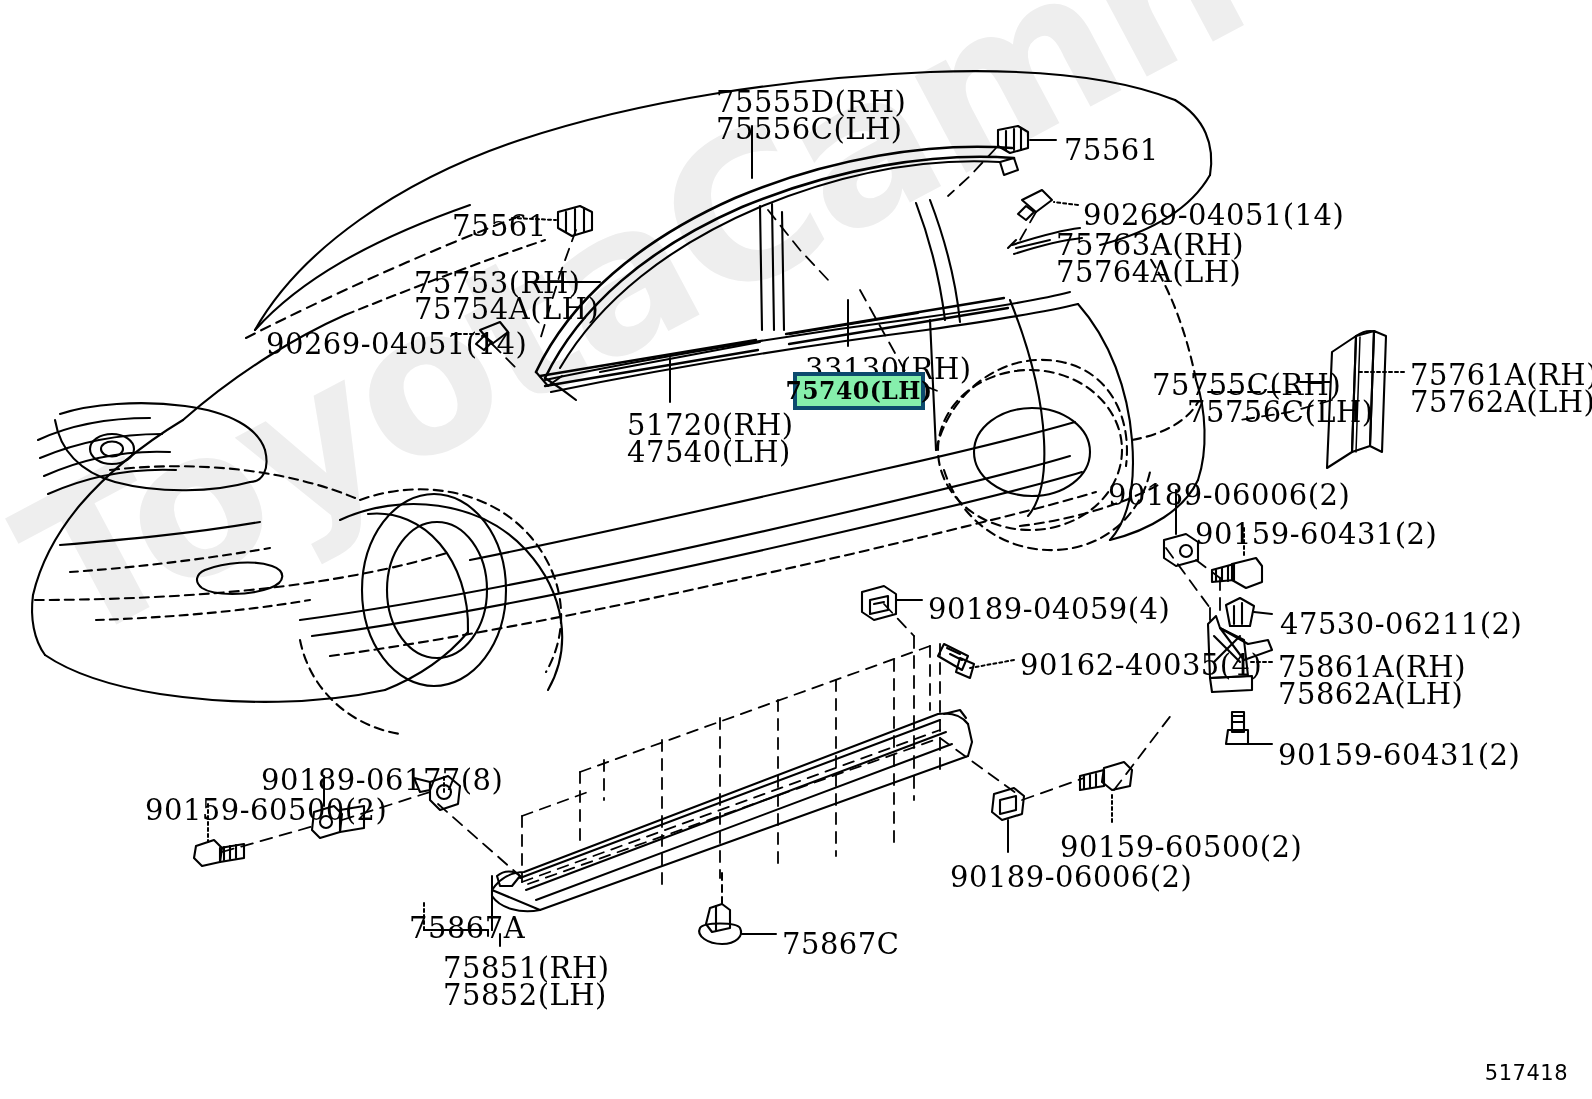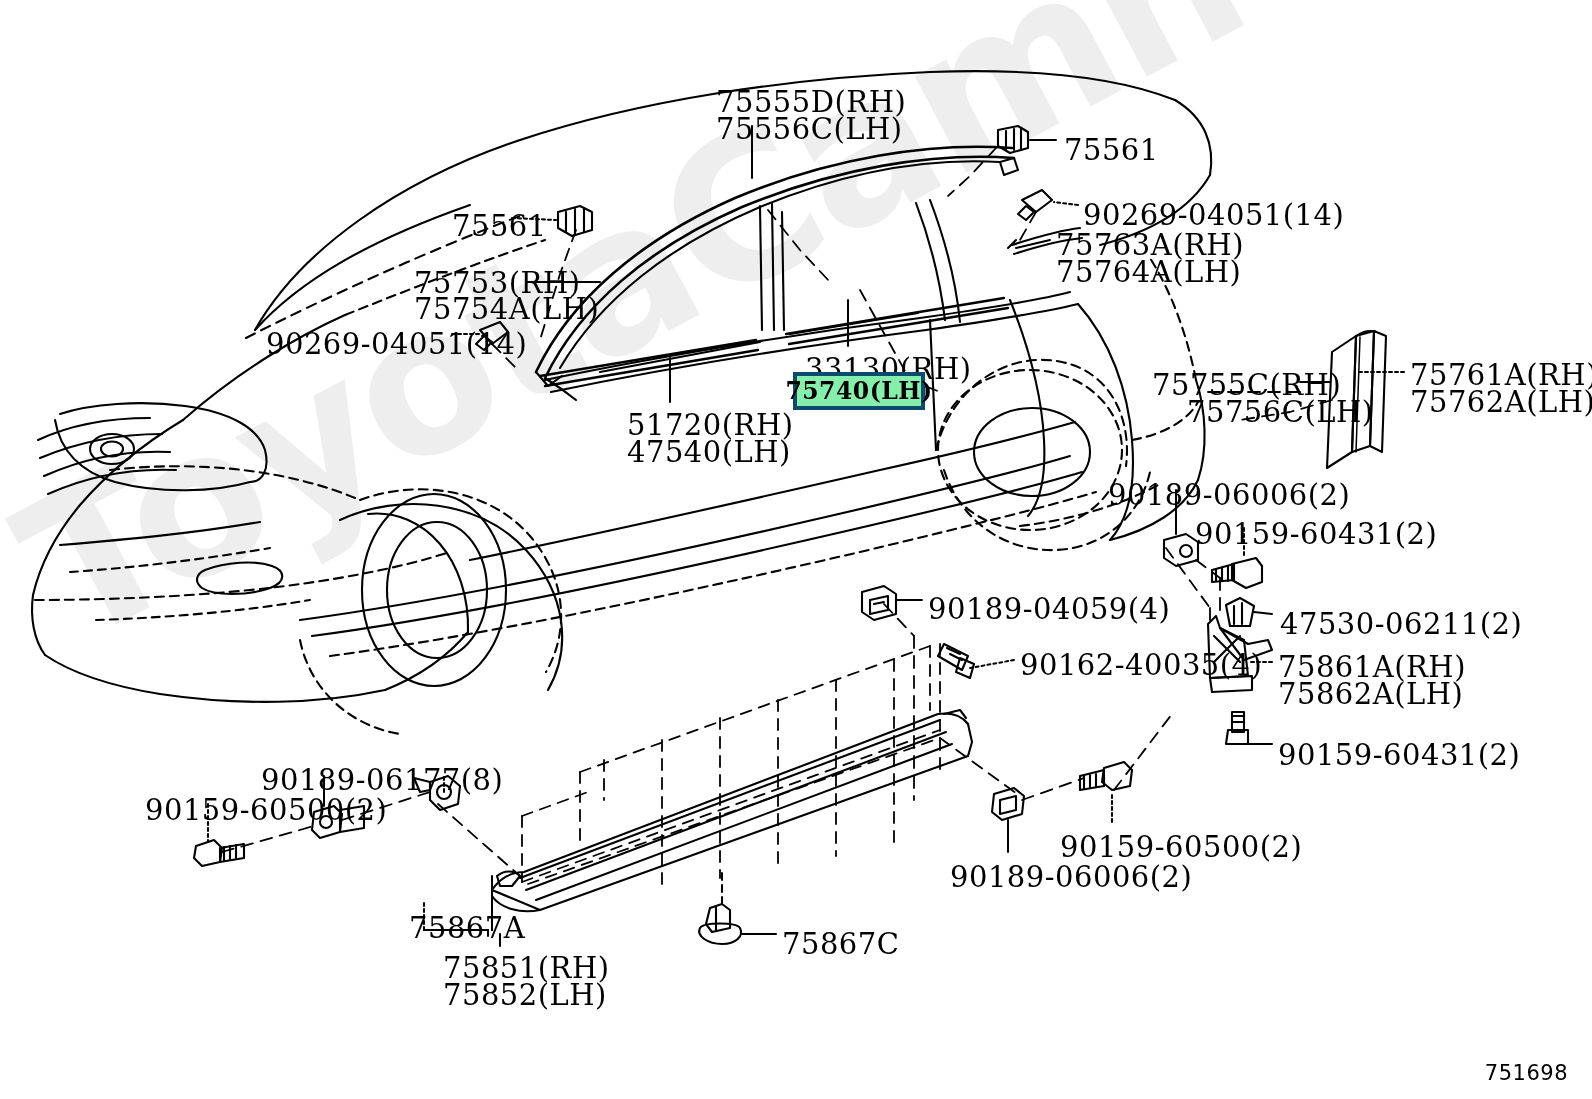--- a/index.html
+++ b/index.html
@@ -430,15 +430,15 @@
     <div class="lbl" style="left:409px;top:911px">75867A</div>
     <div class="lbl" style="left:782px;top:927px">75867C</div>
     <div class="lbl" style="left:443px;top:951px">75851(RH)</div>
     <div class="lbl" style="left:443px;top:978px">75852(LH)</div>
   </div>
 
   <div class="hl" style="left:793px;top:372px;width:132px;height:38px">
     <span class="hl-t">75740(LH)</span>
   </div>
 
-  <div class="figno">751698</div>
+  <div class="figno">517418</div>
 
 </div>
 
 </body></html>

